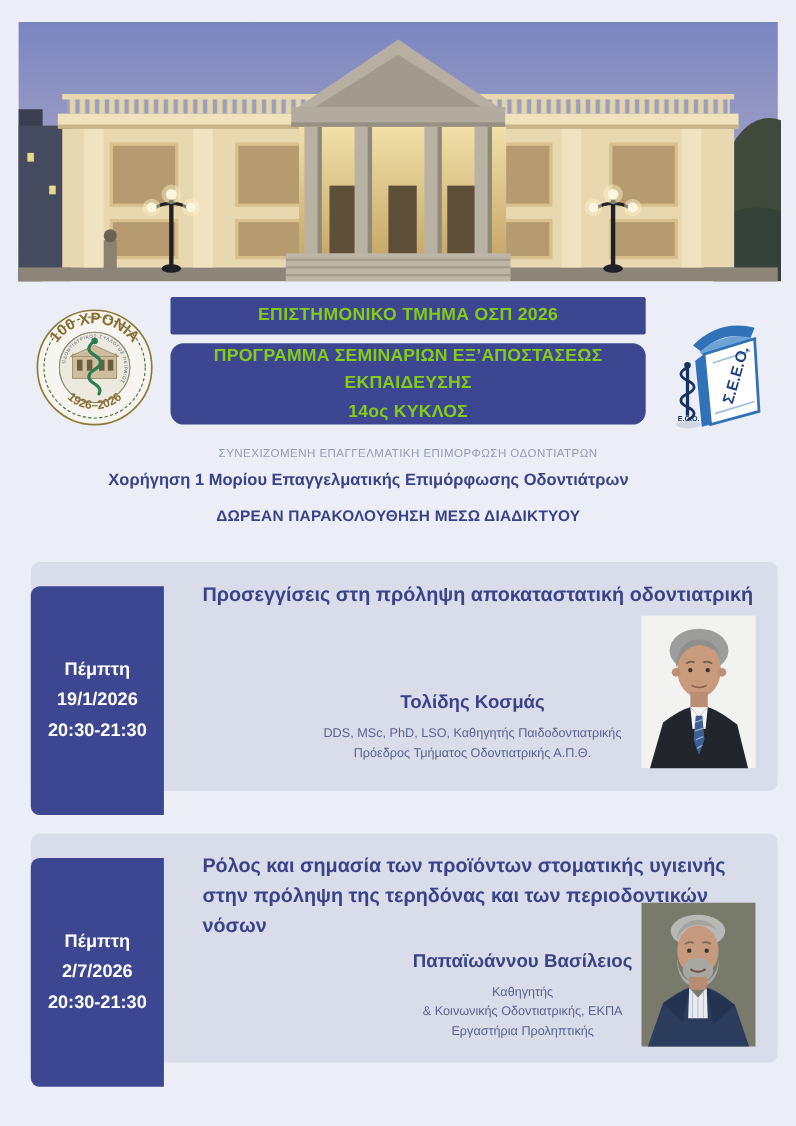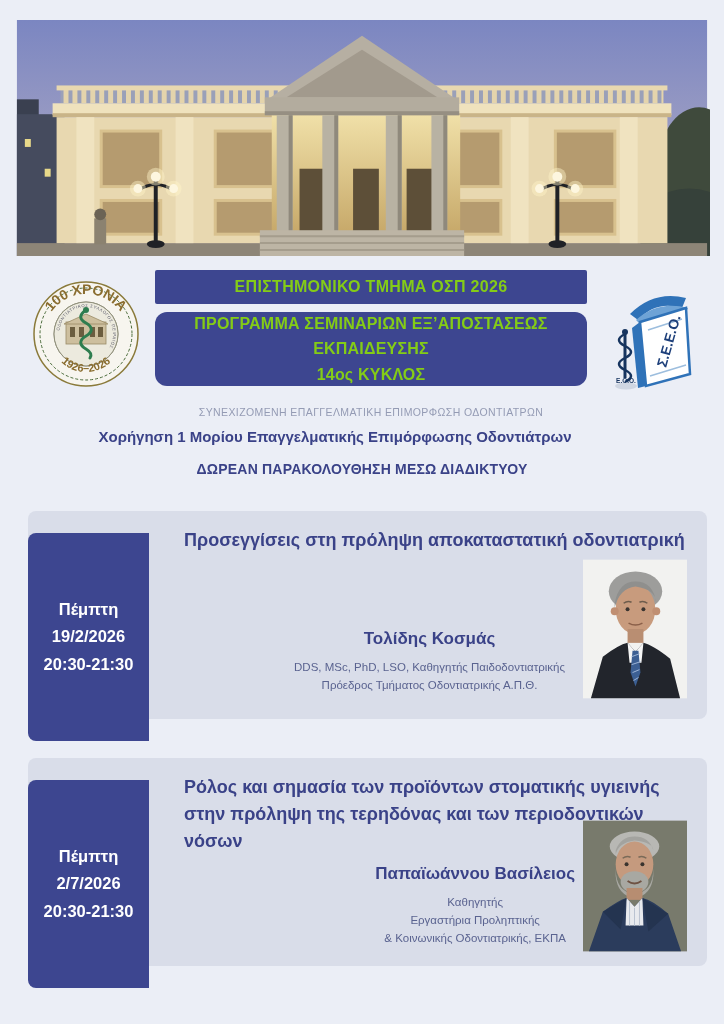--- a/index.html
+++ b/index.html
@@ -217,21 +217,21 @@
     <span>14ος ΚΥΚΛΟΣ</span>
   </div>
 
   <div class="caption">ΣΥΝΕΧΙΖΟΜΕΝΗ ΕΠΑΓΓΕΛΜΑΤΙΚΗ ΕΠΙΜΟΡΦΩΣΗ ΟΔΟΝΤΙΑΤΡΩΝ</div>
   <div class="subline1">Χορήγηση 1 Μορίου Επαγγελματικής Επιμόρφωσης Οδοντιάτρων</div>
   <div class="subline2">ΔΩΡΕΑΝ ΠΑΡΑΚΟΛΟΥΘΗΣΗ ΜΕΣΩ ΔΙΑΔΙΚΤΥΟΥ</div>
 
   <div class="card card1">
     <div class="dateblock">
       <span>Πέμπτη</span>
-      <span>19/2/2026</span>
+      <span>19/1/2026</span>
       <span>20:30-21:30</span>
     </div>
     <div class="card-title">Προσεγγίσεις στη πρόληψη αποκαταστατική οδοντιατρική</div>
     <div class="speaker-photo photo1">
       <svg width="104" height="140" viewBox="0 0 105 140">
         <rect width="105" height="140" fill="#f2f2f0"></rect>
         <ellipse cx="53" cy="32" rx="27" ry="20" fill="#9d9d9b"></ellipse>
         <ellipse cx="53" cy="50" rx="20" ry="25" fill="#c89b7d"></ellipse>
         <path d="M32,44 Q36,22 53,22 Q71,22 74,44 Q74,30 53,27 Q37,29 32,48 Z" fill="#8f8f8d"></path>
         <circle cx="32" cy="52" r="4" fill="#c08f72"></circle>
@@ -286,18 +286,18 @@
           <line x1="52" y1="88" x2="52" y2="106"></line>
           <line x1="57" y1="82" x2="57" y2="106"></line>
         </g>
         <path d="M20,92 L38,110 L44,78 Z" fill="#243450"></path>
         <path d="M86,94 L66,112 L60,78 Z" fill="#243450"></path>
       </svg>
     </div>
     <div class="speaker-block sb2">
       <div class="speaker-name">Παπαϊωάννου Βασίλειος</div>
       <div class="speaker-cred">Καθηγητής</div>
+      <div class="speaker-cred">&amp; Κοινωνικής Οδοντιατρικής, ΕΚΠΑ</div>
       <div class="speaker-cred">Εργαστήρια Προληπτικής</div>
-      <div class="speaker-cred">&amp; Κοινωνικής Οδοντιατρικής, ΕΚΠΑ</div>
     </div>
   </div>
 
 </div>
 
 </body></html>

